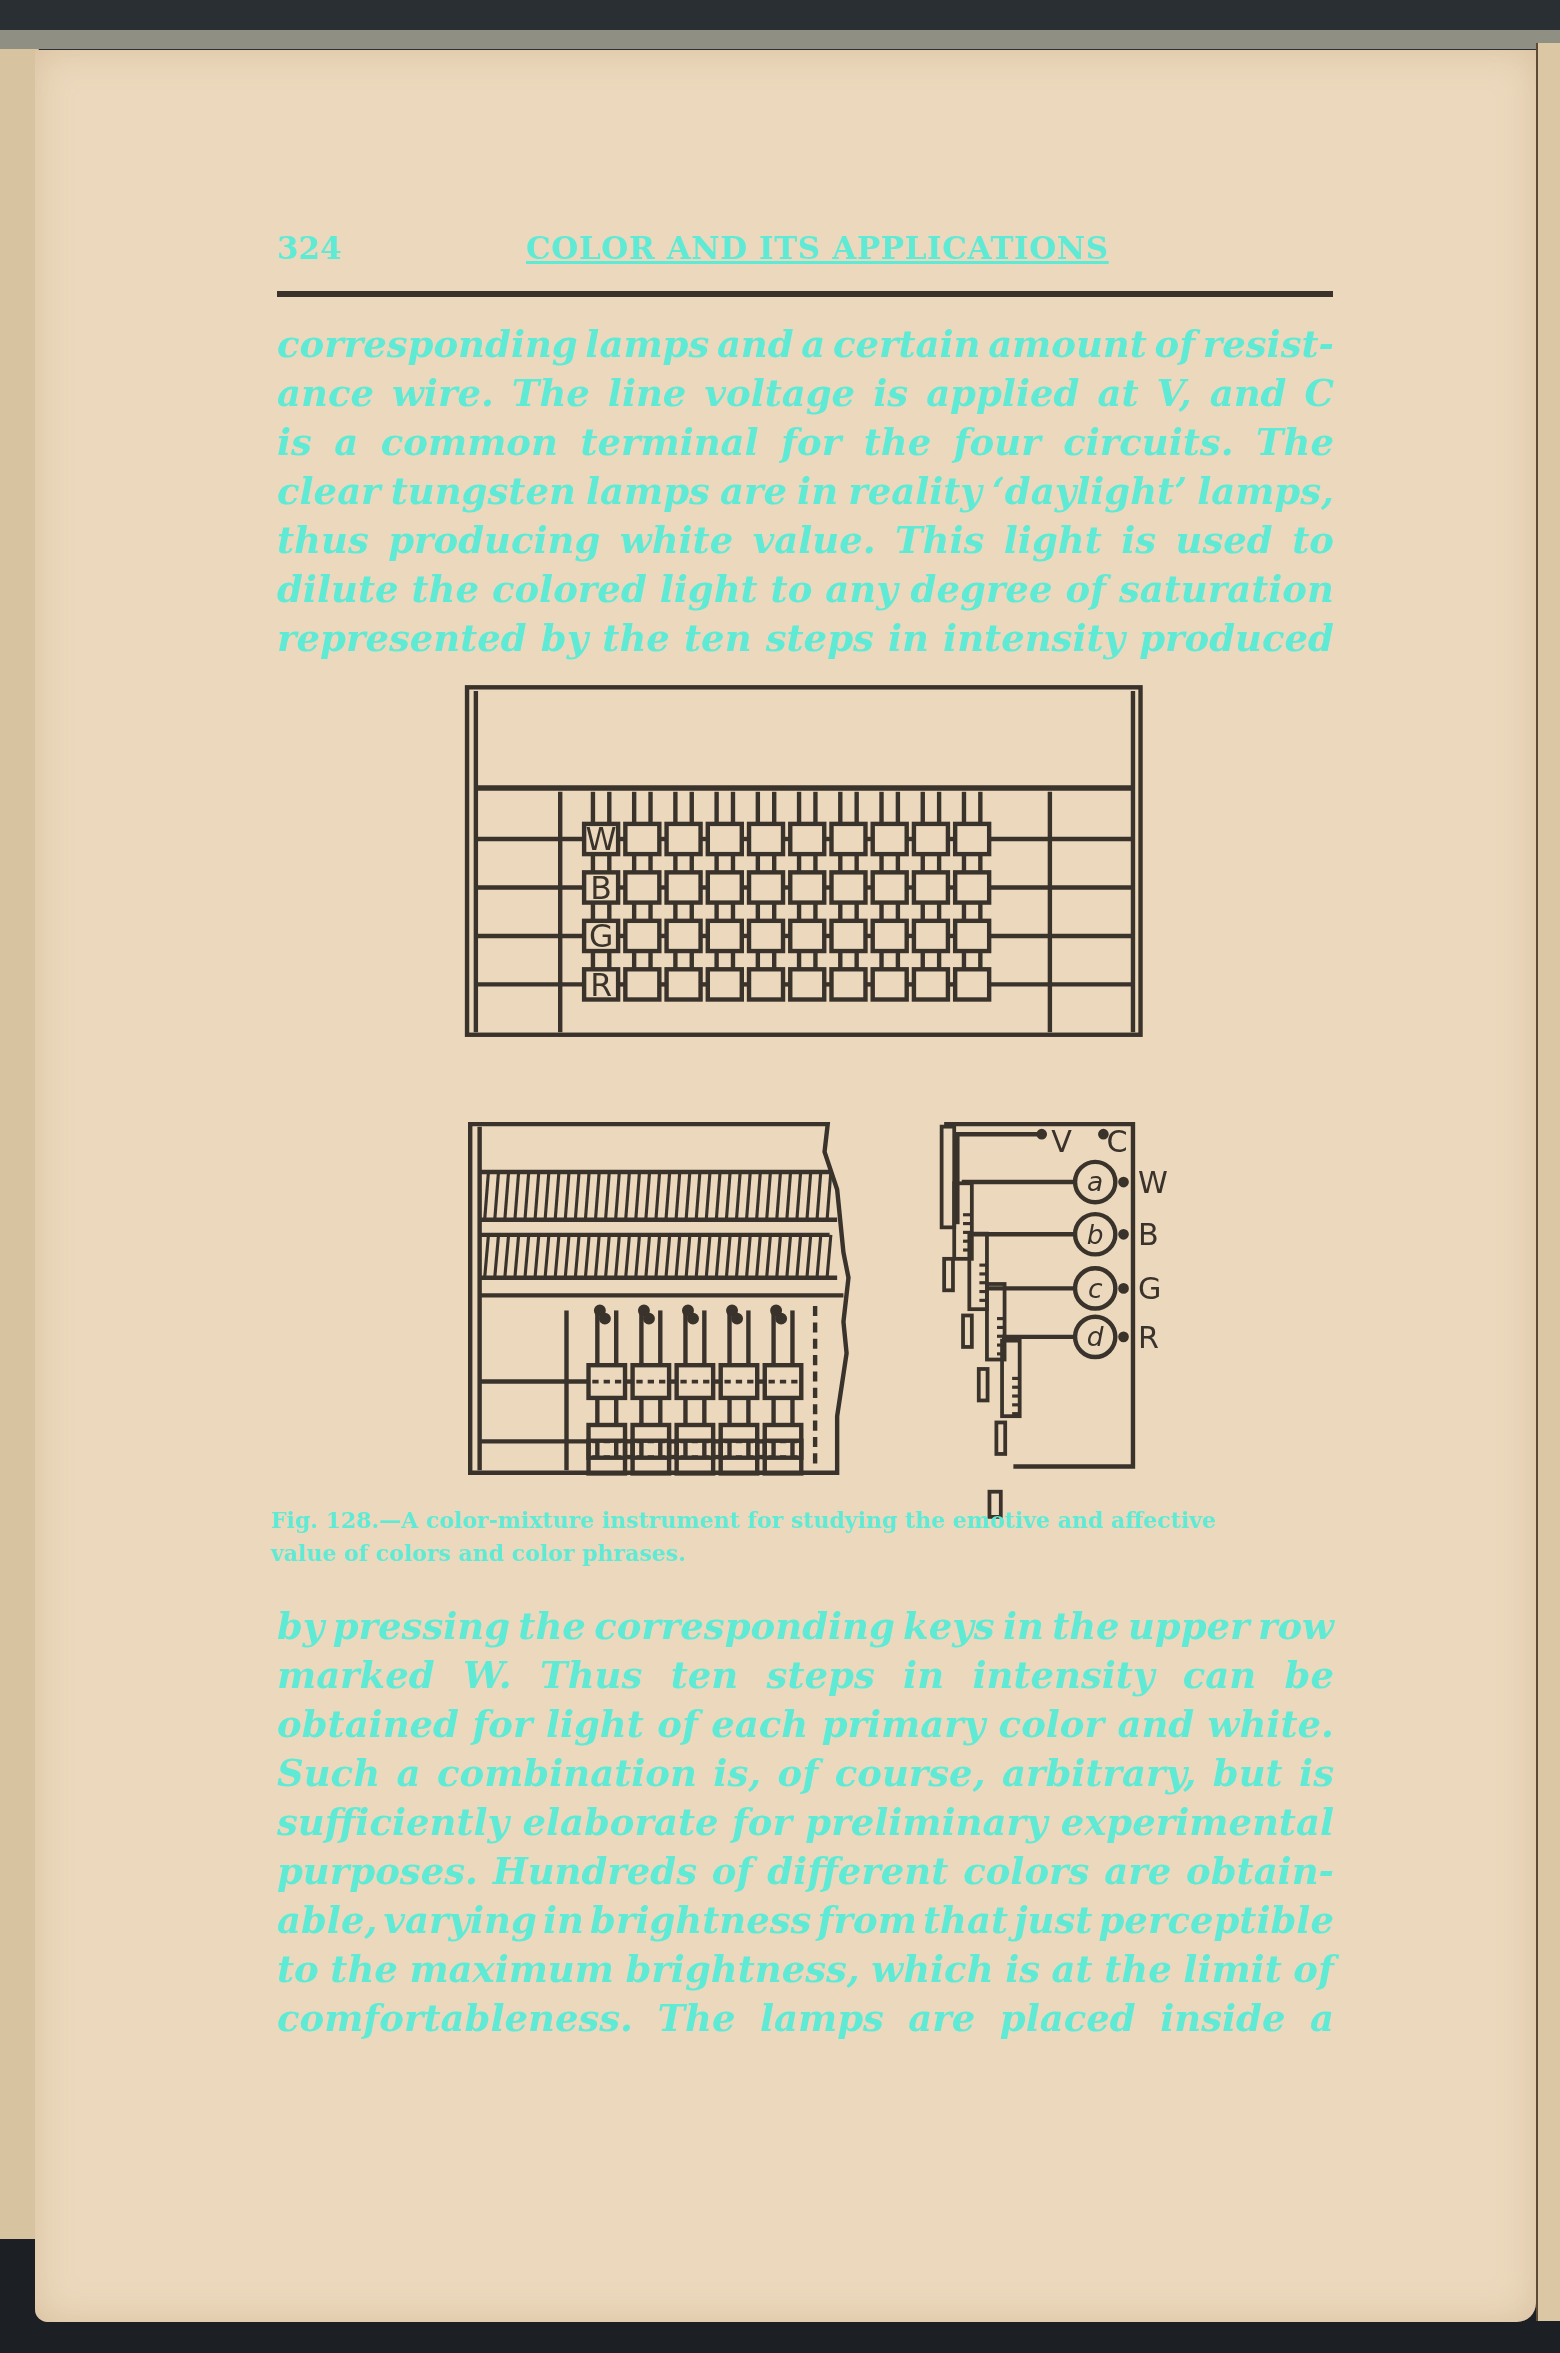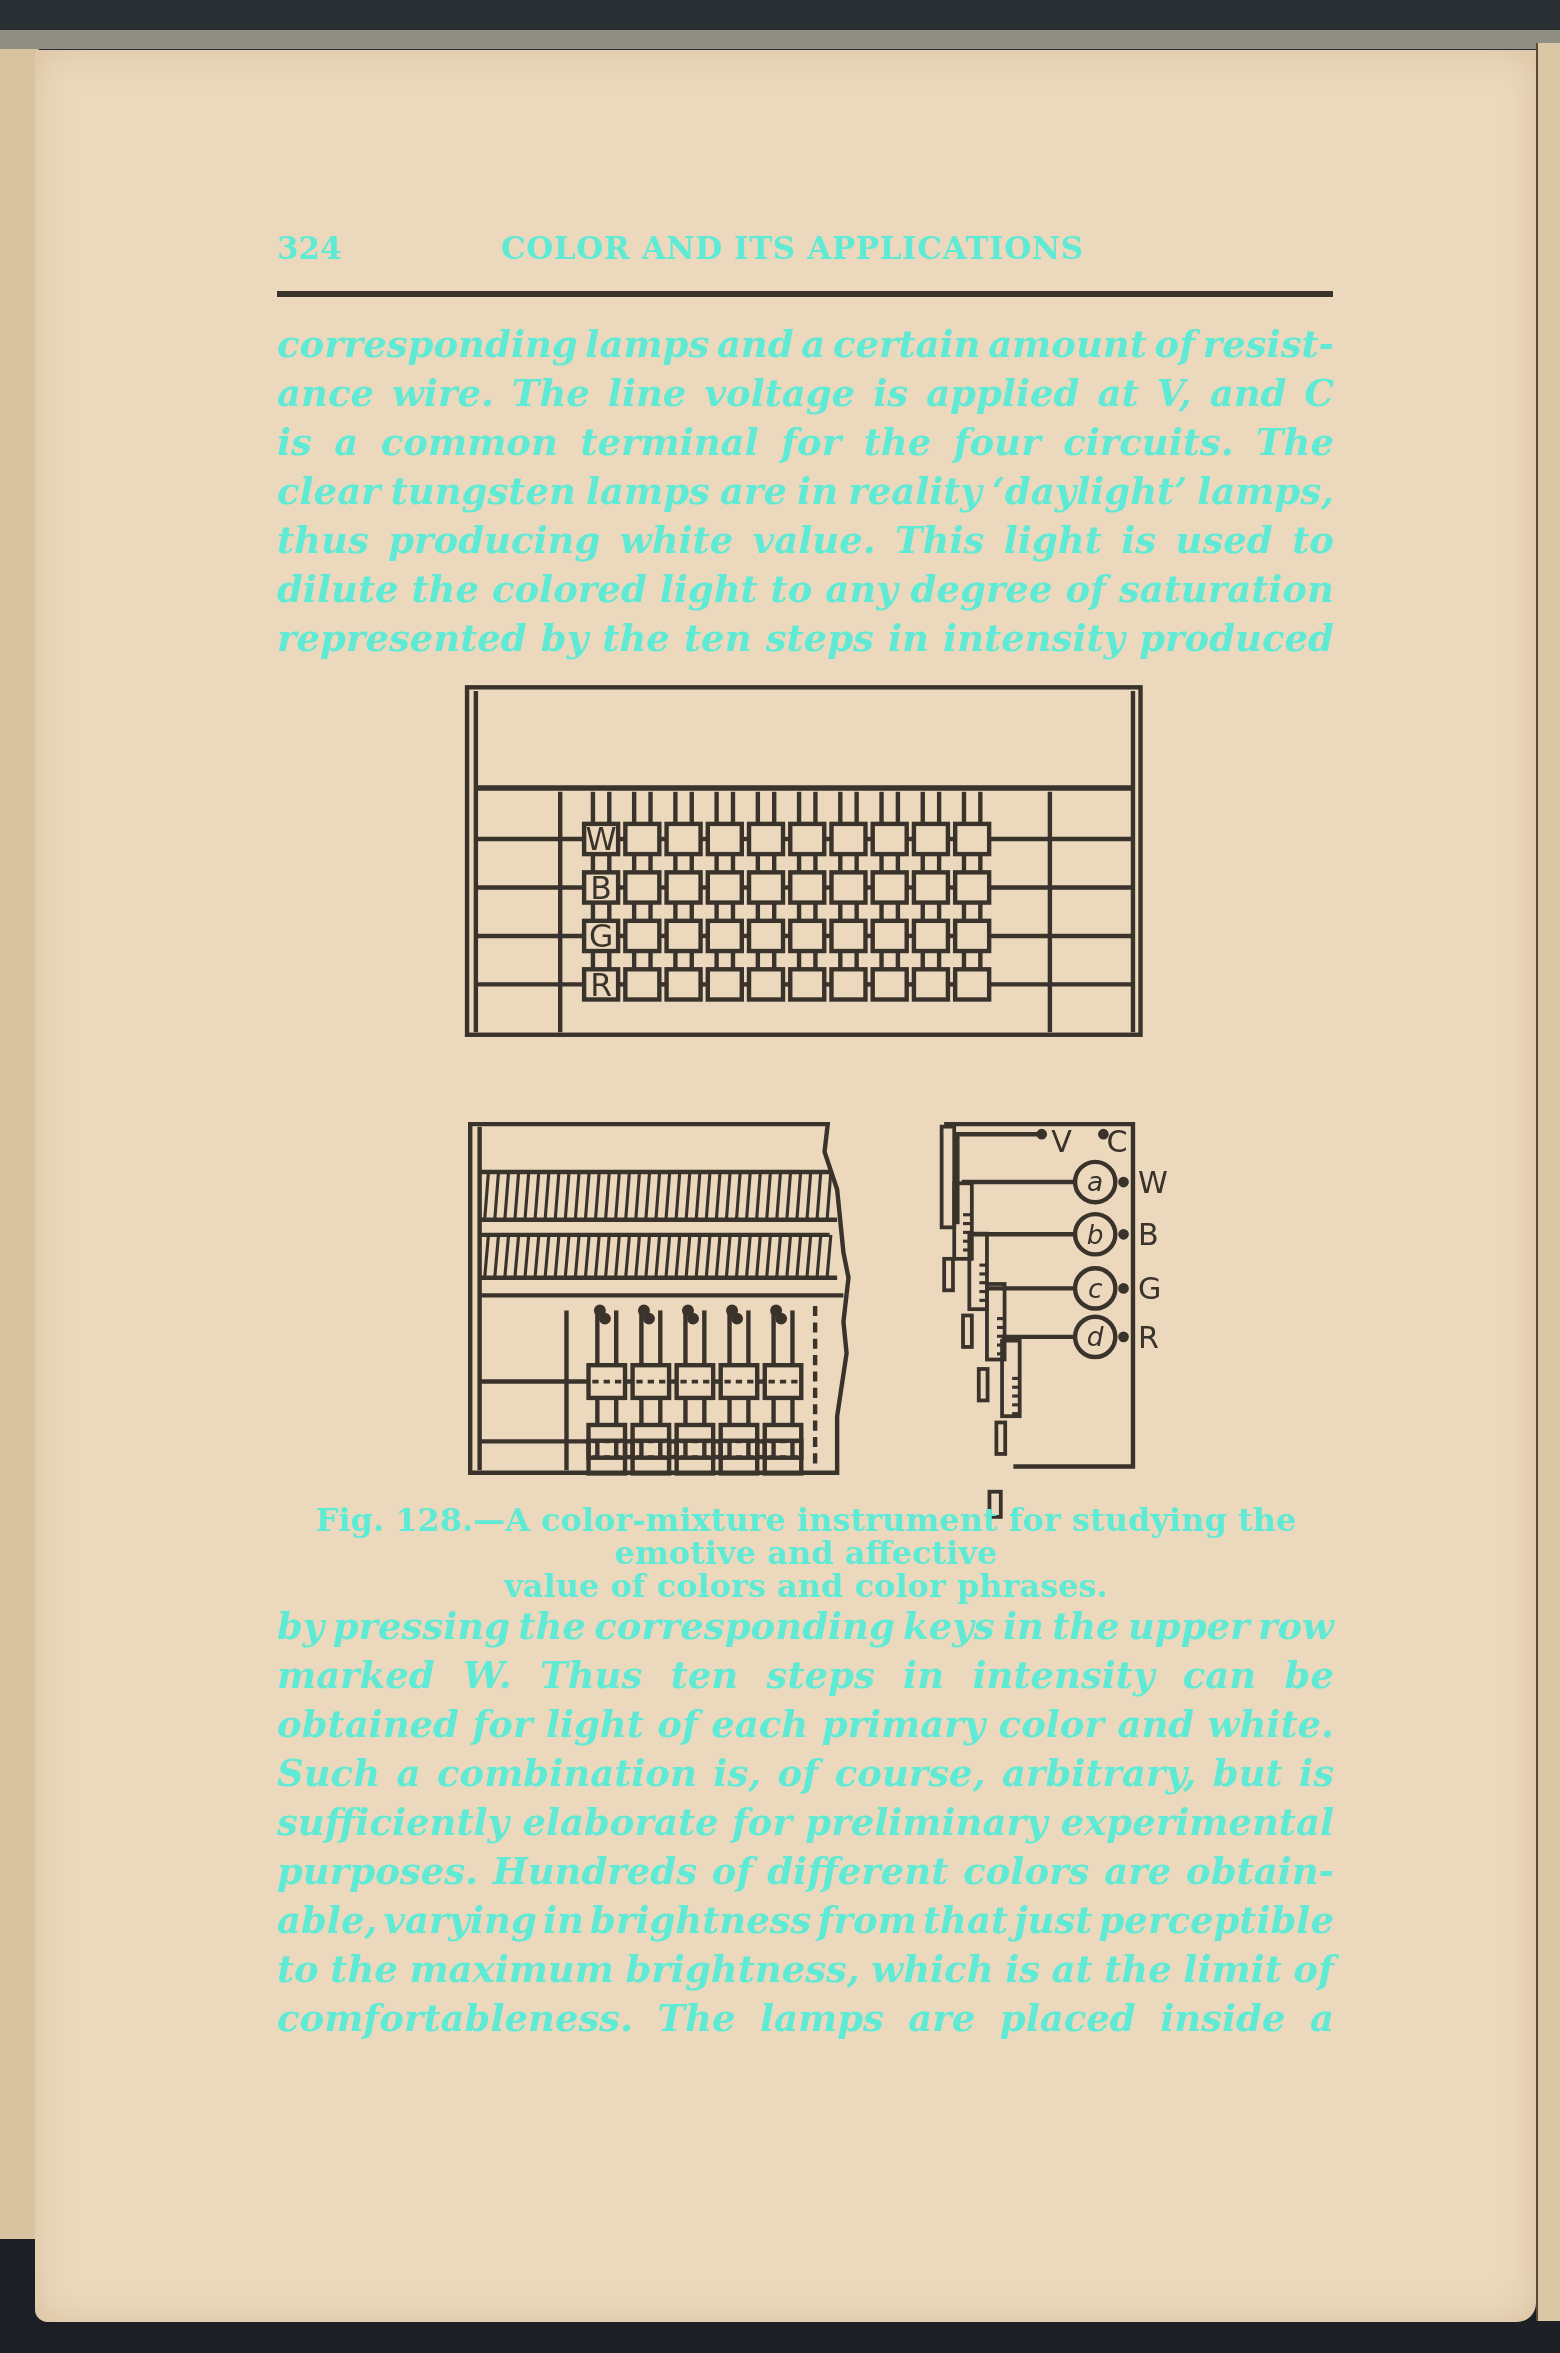--- a/index.html
+++ b/index.html
@@ -7,28 +7,28 @@
          font-family:"DejaVu Serif", serif; }
   .topband { position:absolute; left:0; top:0; width:1561px; height:50px; background:#2a2f33; }
   .topband2 { position:absolute; left:0; top:30px; width:1561px; height:19px; background:#8f8f83; }
   .leaves { position:absolute; left:0; top:49px; width:38px; height:2190px; background:#d8c3a0; border-right:1.9px solid #b79c72; }
   .page { position:absolute; left:35px; top:50px; width:1501px; height:2272px; background:#ecd9bd;
           border-bottom-right-radius:19px; border-bottom-left-radius:12.6px; box-shadow: inset 0 0 38px rgba(160,120,70,0.25); }
   .fold { position:absolute; left:1536px; top:43px; width:25px; height:2278px; background:#dcc7a4; border-left:2.5px solid #5a4a36; }
   .ink { color:#5eead4; }
   .running-head { position:absolute; left:277px; top:230px; width:1057px; height:44px; font-weight:bold; font-size:31px; }
   .pagenum { position:absolute; left:0; top:0; }
-  .runtitle { position:absolute; left:224px; top:0; letter-spacing:0.6px; }
+  .runtitle { position:absolute; left:249px; top:0; letter-spacing:0.6px;text-decoration:underline; }
   .rule { position:absolute; left:277px; top:291px; width:1056px; height:6.3px; background:#3a332c; }
   .para { position:absolute; left:277px; width:1057px; font-size:37px; font-weight:bold; line-height:49px; text-align:justify; text-align-last:justify; }
   .para .line { display:block; white-space:nowrap; text-align:justify; text-align-last:justify;font-style:italic; }
   .p1 { top:320px; }
   .p2 { top:1602px; }
   .figure { position:absolute; left:0; top:0; }
-  .caption { position:absolute; left:271px; top:1504px; width:1070px; font-size:32px; font-weight:bold; text-align:center; line-height:33px; }
+  .caption { position:absolute; left:271px; top:1504px; width:1070px; font-size:22px; font-weight:bold; line-height:33px; }
   .caption .fig { letter-spacing:0; }
   svg text { font-family:"DejaVu Sans", sans-serif; }
 </style>
 </head>
 <body>
 
 <div class="topband"></div>
 <div class="topband2"></div>
 <div class="leaves"></div>
 <div class="page"></div>

